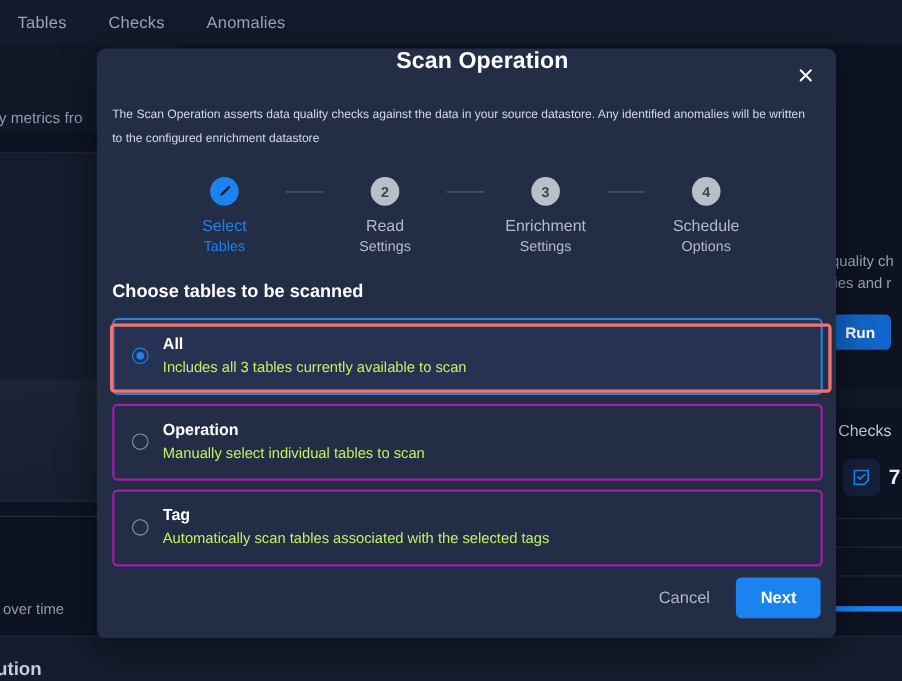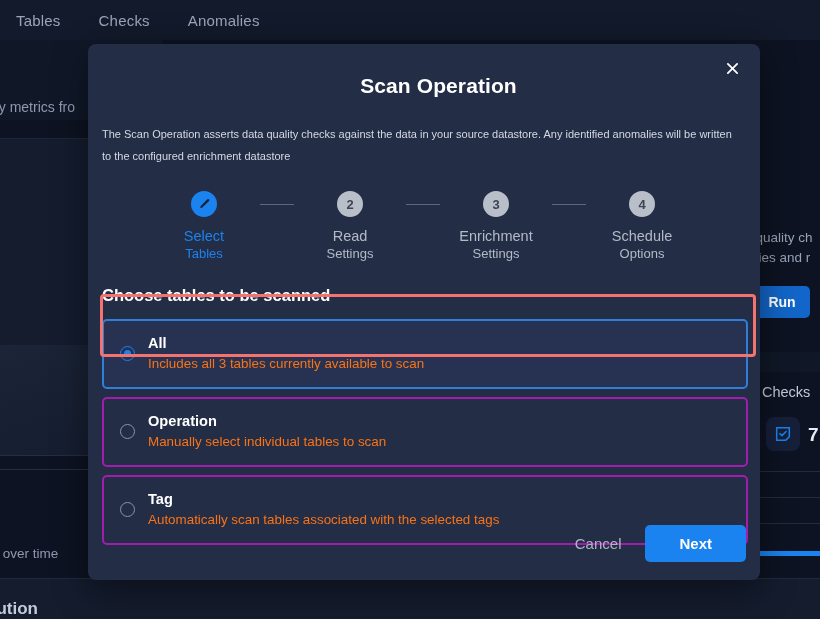--- a/index.html
+++ b/index.html
@@ -96,21 +96,20 @@
     border-radius: 8px;
     box-shadow: 0 10px 36px rgba(0,0,0,.45);
   }
   #close-btn {
     position: absolute; right: 14px; top: 10px;
     width: 28px; height: 28px;
     display: flex; align-items: center; justify-content: center;
     color: #ffffff; font-size: 17px; cursor: pointer; line-height: 1;
   }
   #modal-title {
-    margin-top: 30px;
     text-align: center;
     color: #ffffff; font-size: 21px; font-weight: bold;
     letter-spacing: .1px;
     padding-left: 29px;
   }
   #modal-desc {
     margin: 25px 16px 0 14px;
     color: #d3d9e4; font-size: 11px; line-height: 22px;
   }
 
@@ -153,42 +152,42 @@
     position: absolute; left: 16px; top: 50%; margin-top: -8px;
     width: 15px; height: 15px; border-radius: 50%;
     border: 1.6px solid #8a93a5;
   }
   .option.selected .radio { border-color: #1b83f0; }
   .option.selected .radio::after {
     content: ""; position: absolute; left: 3px; top: 3px;
     width: 7px; height: 7px; border-radius: 50%; background: #1b83f0;
   }
   .opt-title { color: #ffffff; font-size: 14.6px; font-weight: bold; line-height: 20px; }
-  .opt-sub { color: #f97316; font-size: 13.4px; line-height: 20px; margin-top: 1px; }
+  .opt-sub { color: #bef264; font-size: 13.4px; line-height: 20px; margin-top: 1px; }
 
   
   #annotation-box {
     position: absolute; left: 100px; top: 294px; width: 656px; height: 63px;
     border: 3px solid #f4736e; border-radius: 4px;
     pointer-events: none;
   }
 
   
   #footer {
     position: absolute; left: 0; right: 0; bottom: 18px;
     display: flex; justify-content: flex-end; align-items: center;
     gap: 14px; padding-right: 14px;
   }
   #cancel-btn {
     color: #aeb6c4; font-size: 15px; padding: 8px 10px; cursor: pointer; background: none; border: none;
     font-family: "Liberation Sans", sans-serif;
   }
   #next-btn {
     background: #1b83f0; color: #ffffff; font-size: 15px; font-weight: bold;
-    border: none; border-radius: 5px; padding: 10px 34px; cursor: pointer;
+    border: none; border-radius: 5px; padding: 10px 22px; cursor: pointer;
     font-family: "Liberation Sans", sans-serif;
   }
 </style>
 </head>
 <body>
 
 <div id="app-bg">
 
   <div id="top-nav">
     <div class="nav-tab">Tables</div>

